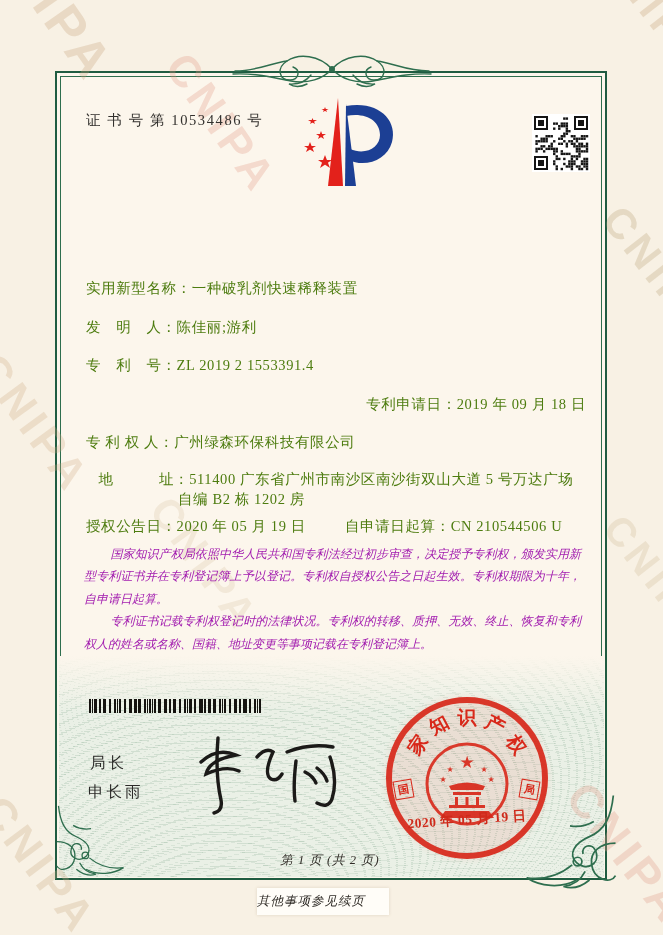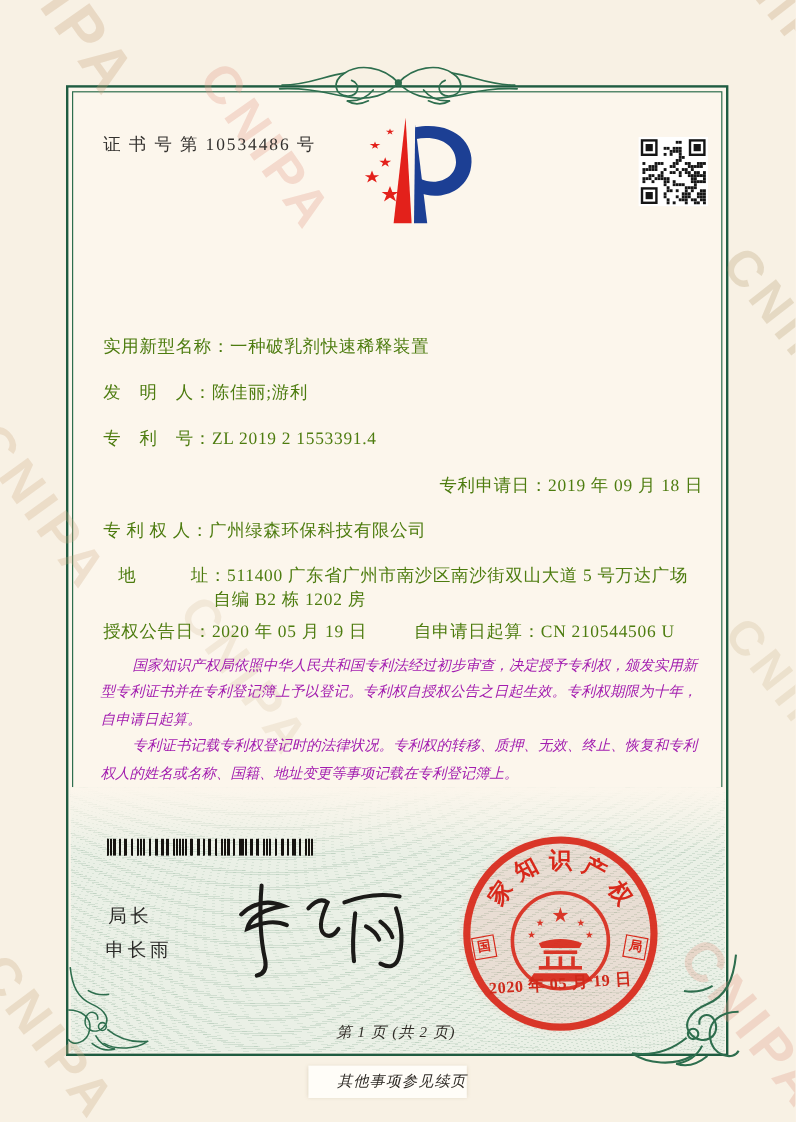--- a/index.html
+++ b/index.html
@@ -79,21 +79,21 @@
   .seal-sq{position:absolute;width:17px;height:17px;border:1.5px solid #d8281a;color:#d8281a;
      font-size:11px;line-height:17px;text-align:center;font-weight:700;}
   .sq-l{left:15px;top:90px;transform:rotate(-10deg);}
   .sq-r{left:141px;top:90px;transform:rotate(10deg);}
   .seal-date{left:397px;top:811px;width:140px;text-align:center;z-index:7;
      font-size:13.5px;font-weight:600;color:#cf2a1b;letter-spacing:0.5px;transform:rotate(-4deg);}
 
   .page-info{left:56px;top:852px;width:548px;text-align:center;z-index:6;
      font-size:12.5px;font-style:italic;color:#2f2b26;letter-spacing:1px;}
   .footer-box{left:257px;top:888px;width:132px;height:27px;background:#fffdf8;z-index:5;
-     text-align:right;line-height:27px;font-size:12.5px;font-style:italic;color:#2f2b26;
+     text-align:left;line-height:27px;font-size:12.5px;font-style:italic;color:#2f2b26;
      letter-spacing:1px;box-shadow:0 0 3px rgba(150,130,100,0.25);}
 </style>
 </head>
 <body>
 
 <div class="page">
 
   <span class="wm wm1">CNIPA</span>
   <span class="wm wm2">CNIPA</span>
   <span class="wm wm3">CNIPA</span>

